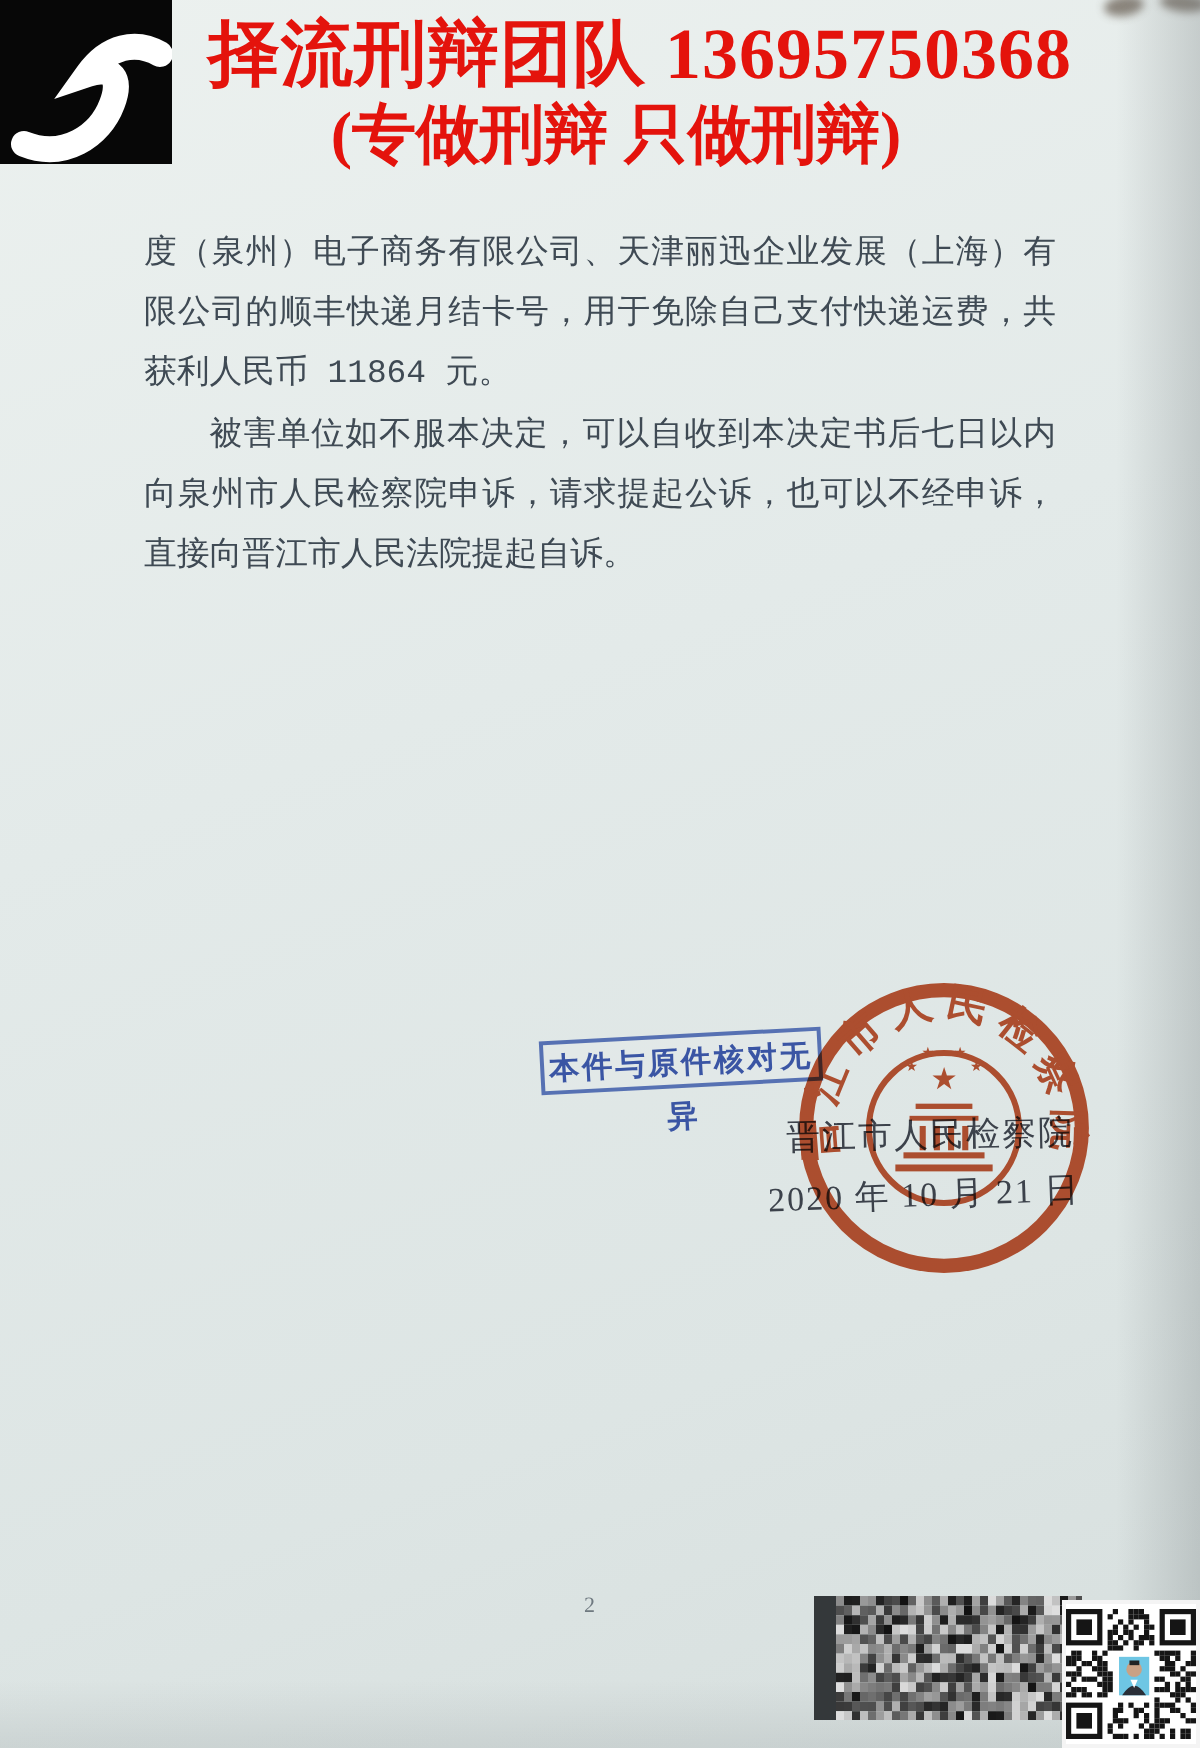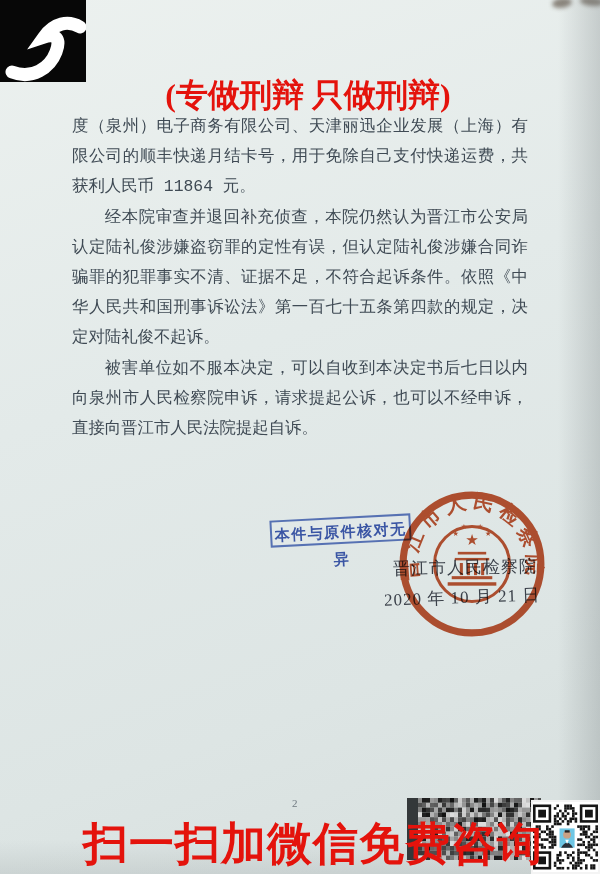--- a/index.html
+++ b/index.html
@@ -17,21 +17,21 @@
   .smudge.s1{left:552px;top:-2px;width:20px;height:10px;transform:rotate(-8deg);}
   .smudge.s2{left:580px;top:-3px;width:24px;height:9px;transform:rotate(5deg);}
 
   
   .logo{position:absolute;left:0;top:0;width:86px;height:82px;background:#070707;}
   .logo svg{display:block;width:100%;height:100%;}
 
   
   .ad-red{color:#e4130c;font-weight:bold;position:absolute;text-align:center;}
   .hdr1{left:88px;top:3px;width:464px;font-size:36px;letter-spacing:.5px;white-space:nowrap;}
-  .hdr2{left:88px;top:46px;width:440px;font-size:32px;white-space:nowrap;margin-top:28px;}
+  .hdr2{left:88px;top:46px;width:440px;font-size:32px;white-space:nowrap;}
   .cta{left:76px;top:814px;width:474px;font-size:45px;letter-spacing:1px;white-space:nowrap;z-index:9;}
 
   
   .body-text{
     position:absolute;left:72px;top:112px;width:456px;
     font-size:16.4px;line-height:30.2px;color:#3f4a54;
     text-align:justify;word-break:break-all;
   }
   .body-text p{margin:0;font-family:Liberation Mono, monospace;}
   .body-text p.indent{text-indent:2em;}
@@ -66,25 +66,25 @@
 <body>
 
 <div class="stage">
 
   <div class="logo">
     <svg viewBox="0 0 86 82">
       <path d="M 12,72 C 32,80 50,68 56,52 C 61,39 56,33 44,37 C 54,23 68,20 80,27" fill="none" stroke="#ffffff" stroke-width="13" stroke-linecap="round"></path>
     </svg>
   </div>
 
+  <div class="ad-red hdr1">择流刑辩团队 13695750368</div>
   <div class="ad-red hdr2">(专做刑辩 只做刑辩)</div>
 
   <div class="body-text">
     <p>度（泉州）电子商务有限公司、天津丽迅企业发展（上海）有限公司的顺丰快递月结卡号，用于免除自己支付快递运费，共获利人民币 11864 元。</p>
-    <p class="indent">经本院审查并退回补充侦查，本院仍然认为晋江市公安局认定陆礼俊涉嫌盗窃罪的定性有误，但认定陆礼俊涉嫌合同诈骗罪的犯罪事实不清、证据不足，不符合起诉条件。依照《中华人民共和国刑事诉讼法》第一百七十五条第四款的规定，决定对陆礼俊不起诉。</p>
     <p class="indent">被害单位如不服本决定，可以自收到本决定书后七日以内向泉州市人民检察院申诉，请求提起公诉，也可以不经申诉，直接向晋江市人民法院提起自诉。</p>
   </div>
 
   <div class="stamp-blue">本件与原件核对无异</div>
 
   <div class="issuer">晋江市人民检察院</div>
   <div class="dateline">2020 年 10 月 21 日</div>
 
   <svg class="seal" viewBox="0 0 150 150">
     <circle cx="75" cy="75" r="68" fill="none" stroke="#bf431d" stroke-width="7"></circle>
@@ -713,19 +713,18 @@
         <rect x="5.2" y="52" width="7.800000000000001" height="7.800000000000001" fill="#151515"></rect>
         <rect x="24.96" y="22.36" width="18.2" height="22.36" fill="#fff"></rect>
         <rect x="26.52" y="23.919999999999998" width="15.08" height="19.240000000000002" fill="#6ec6e4"></rect>
         <circle cx="34.06" cy="30.16" r="3.9000000000000004" fill="#caa184"></circle>
         <rect x="31.72" y="25.740000000000002" width="4.9399999999999995" height="2.3400000000000003" fill="#222"></rect>
         <path d="M 28.080000000000002,43.160000000000004 Q 34.06,33.54 40.04,43.160000000000004 Z" fill="#2a2f38"></path>
         <path d="M 32.24,35.36 L 35.88,35.36 L 34.06,39.519999999999996 Z" fill="#fff"></path>
       </svg>
   </div>
 
-  <div class="ad-red cta">扫一扫加微信免费咨询</div>
 
   <div class="smudge s1"></div>
   <div class="smudge s2"></div>
   <div class="edge-right"></div>
   <div class="edge-bottom"></div>
 </div>
 
 </body></html>

